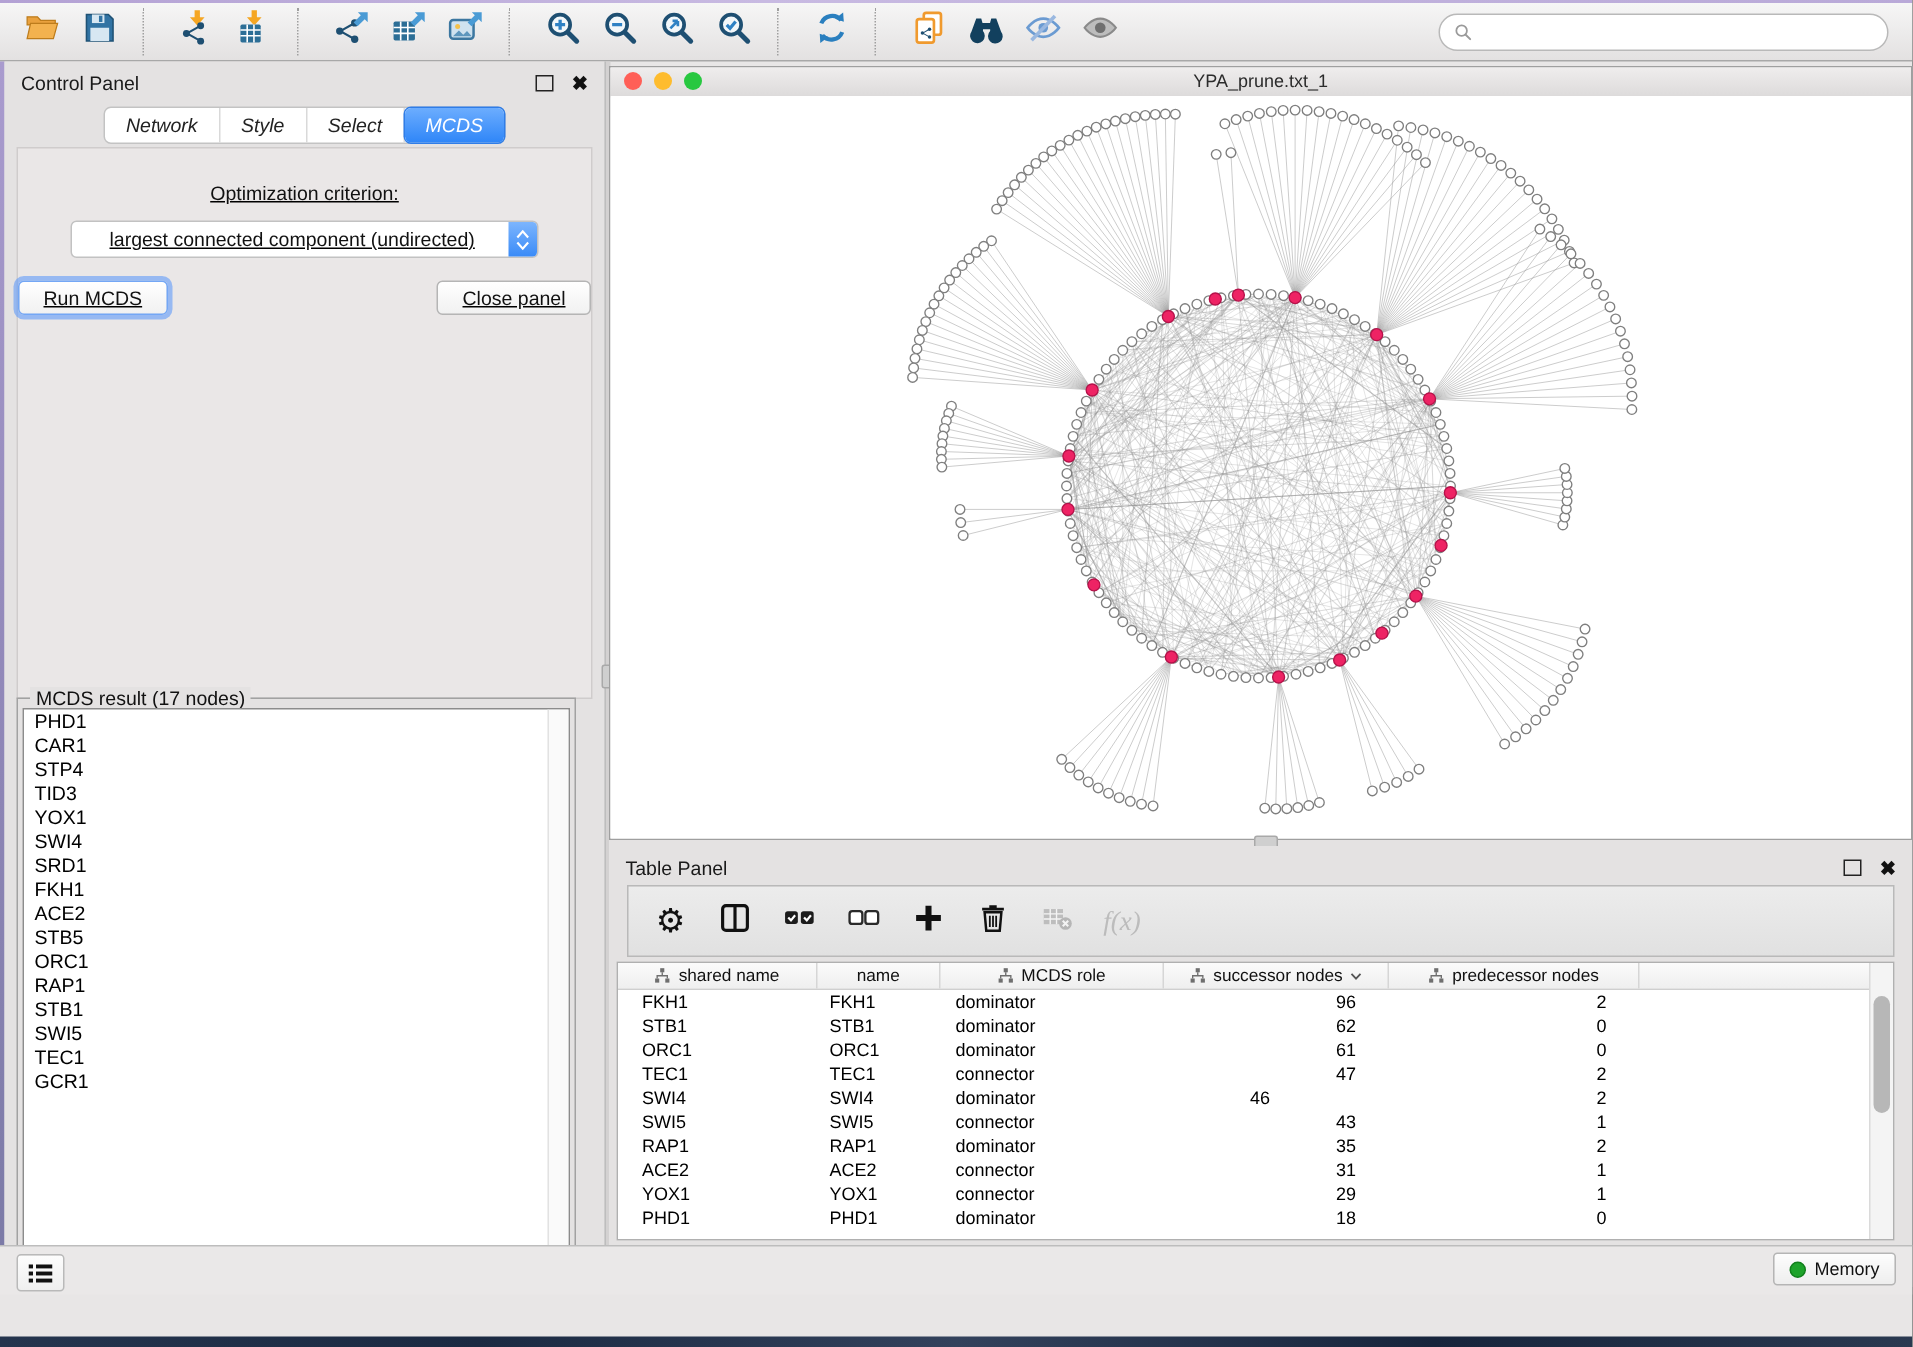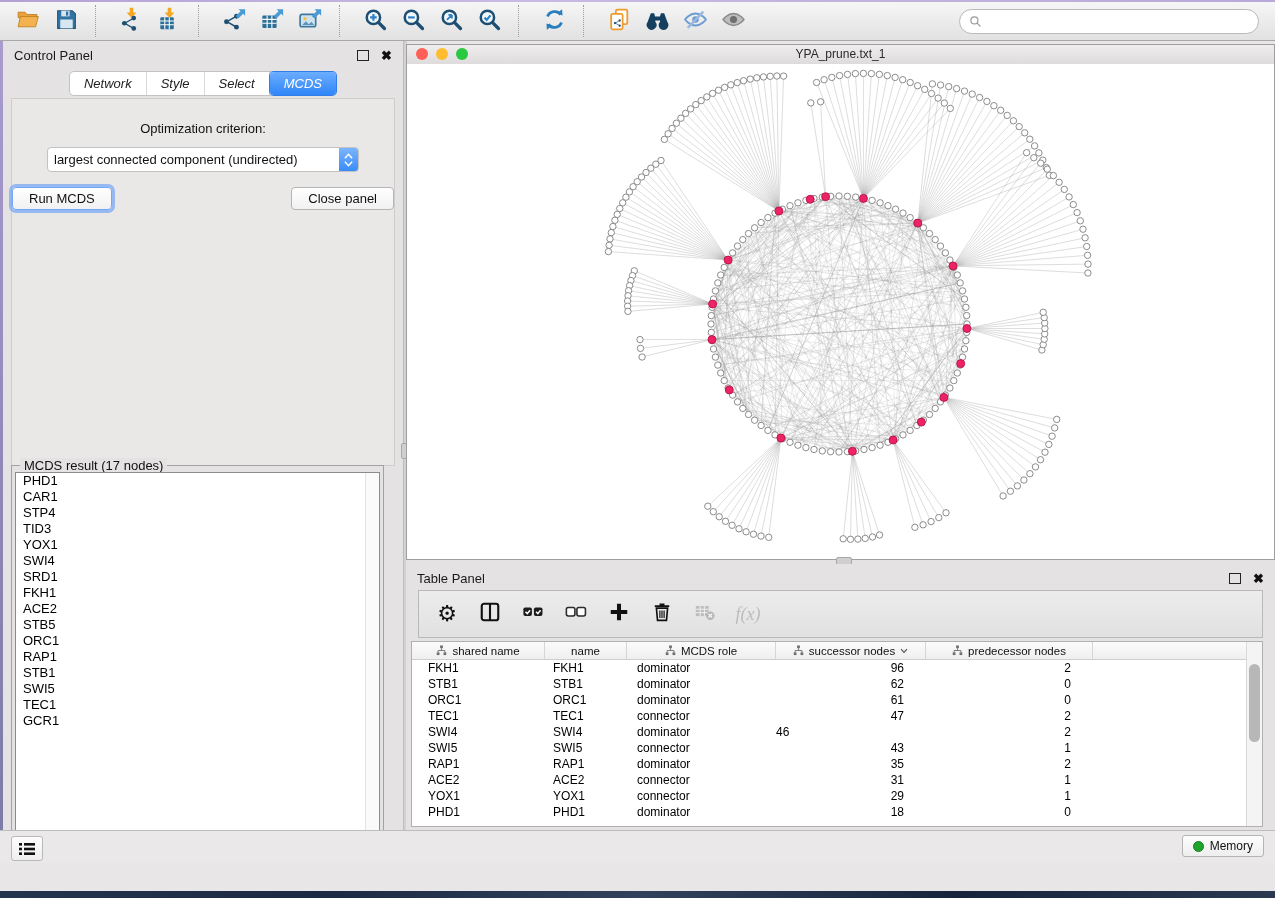--- a/index.html
+++ b/index.html
@@ -29,25 +29,25 @@
   .float-icon{width:10px;height:9px;border:1.5px solid #222;display:inline-block;}
   .close-icon{font-size:13px;font-weight:bold;color:#111;line-height:9px;}
 
   .tabs-row{display:flex;justify-content:center;margin-top:2px;}
   .seg{display:flex;background:#fff;border:1px solid #c3c3c3;border-radius:5px;font-style:italic;}
   .seg-tab{padding:4px 14px;font-size:13px;color:#222;border-right:1px solid #d9d9d9;cursor:default;}
   .seg-tab:last-child{border-right:none;}
   .seg-tab.selected{background:linear-gradient(#6cadfe,#2f86f8);color:#fff;border-radius:4px;
                     box-shadow:0 0 0 1px #2f7de8;}
   #cp-content{position:absolute;left:8px;right:8px;top:57px;height:366px;
-              background:#eae7e7;border:1px solid #cfcccc;}
+              background:#eae7e7;border:1px solid #cfcccc;text-decoration:underline;}
   #opt-label{text-align:center;font-size:13px;margin-top:22px;color:#111;}
   #dropdown{position:relative;width:312px;height:25px;margin:11px auto 0;background:#fff;
             border:1px solid #c2c2c2;border-radius:4px;box-sizing:border-box;
-            display:flex;align-items:center;font-size:13px;padding-left:6px;color:#111;}
+            display:flex;align-items:center;font-size:13px;padding-left:25px;color:#111;}
   #dropdown .stepper{position:absolute;right:0;top:0;width:19px;height:23px;border-radius:0 3px 3px 0;
             background:linear-gradient(#7cb5fd,#3a8bf8);display:flex;flex-direction:column;
             align-items:center;justify-content:center;color:#fff;}
   #dropdown .stepper svg{width:9px;height:7px;display:block;}
   .btn-row{display:flex;justify-content:space-between;gap:14px;margin-top:15px;}
   .mac-btn{background:linear-gradient(#ffffff,#f1f1f1);border:1px solid #b5b5b5;border-radius:4px;
            padding:3px 16px;font-size:13px;color:#111;}
   .focus-ring{box-shadow:0 0 0 3px rgba(106,160,248,.65);border-color:#74a7f5;}
 
   #mcds-fieldset{position:absolute;left:8px;width:373px;top:424px;height:372px;
@@ -1282,21 +1282,21 @@
             <div class="td" style="width: 133px; padding-left: 16px;">TEC1</div>
             <div class="td" style="width: 82px; padding-left: 8px;">TEC1</div>
             <div class="td" style="width: 149px; padding-left: 10px;">connector</div>
             <div class="td" style="width: 150px; text-align: right; padding-right: 22px;">47</div>
             <div class="td" style="width: 167px; text-align: right; padding-right: 22px;">2</div>
           </div>
           <div class="tr">
             <div class="td" style="width: 133px; padding-left: 16px;">SWI4</div>
             <div class="td" style="width: 82px; padding-left: 8px;">SWI4</div>
             <div class="td" style="width: 149px; padding-left: 10px;">dominator</div>
-            <div class="td" style="width: 150px; text-align: left; padding-right: 22px;">46</div>
+            <div class="td" style="width: 150px; text-align: center; padding-right: 22px;">46</div>
             <div class="td" style="width: 167px; text-align: right; padding-right: 22px;">2</div>
           </div>
           <div class="tr">
             <div class="td" style="width: 133px; padding-left: 16px;">SWI5</div>
             <div class="td" style="width: 82px; padding-left: 8px;">SWI5</div>
             <div class="td" style="width: 149px; padding-left: 10px;">connector</div>
             <div class="td" style="width: 150px; text-align: right; padding-right: 22px;">43</div>
             <div class="td" style="width: 167px; text-align: right; padding-right: 22px;">1</div>
           </div>
           <div class="tr">

